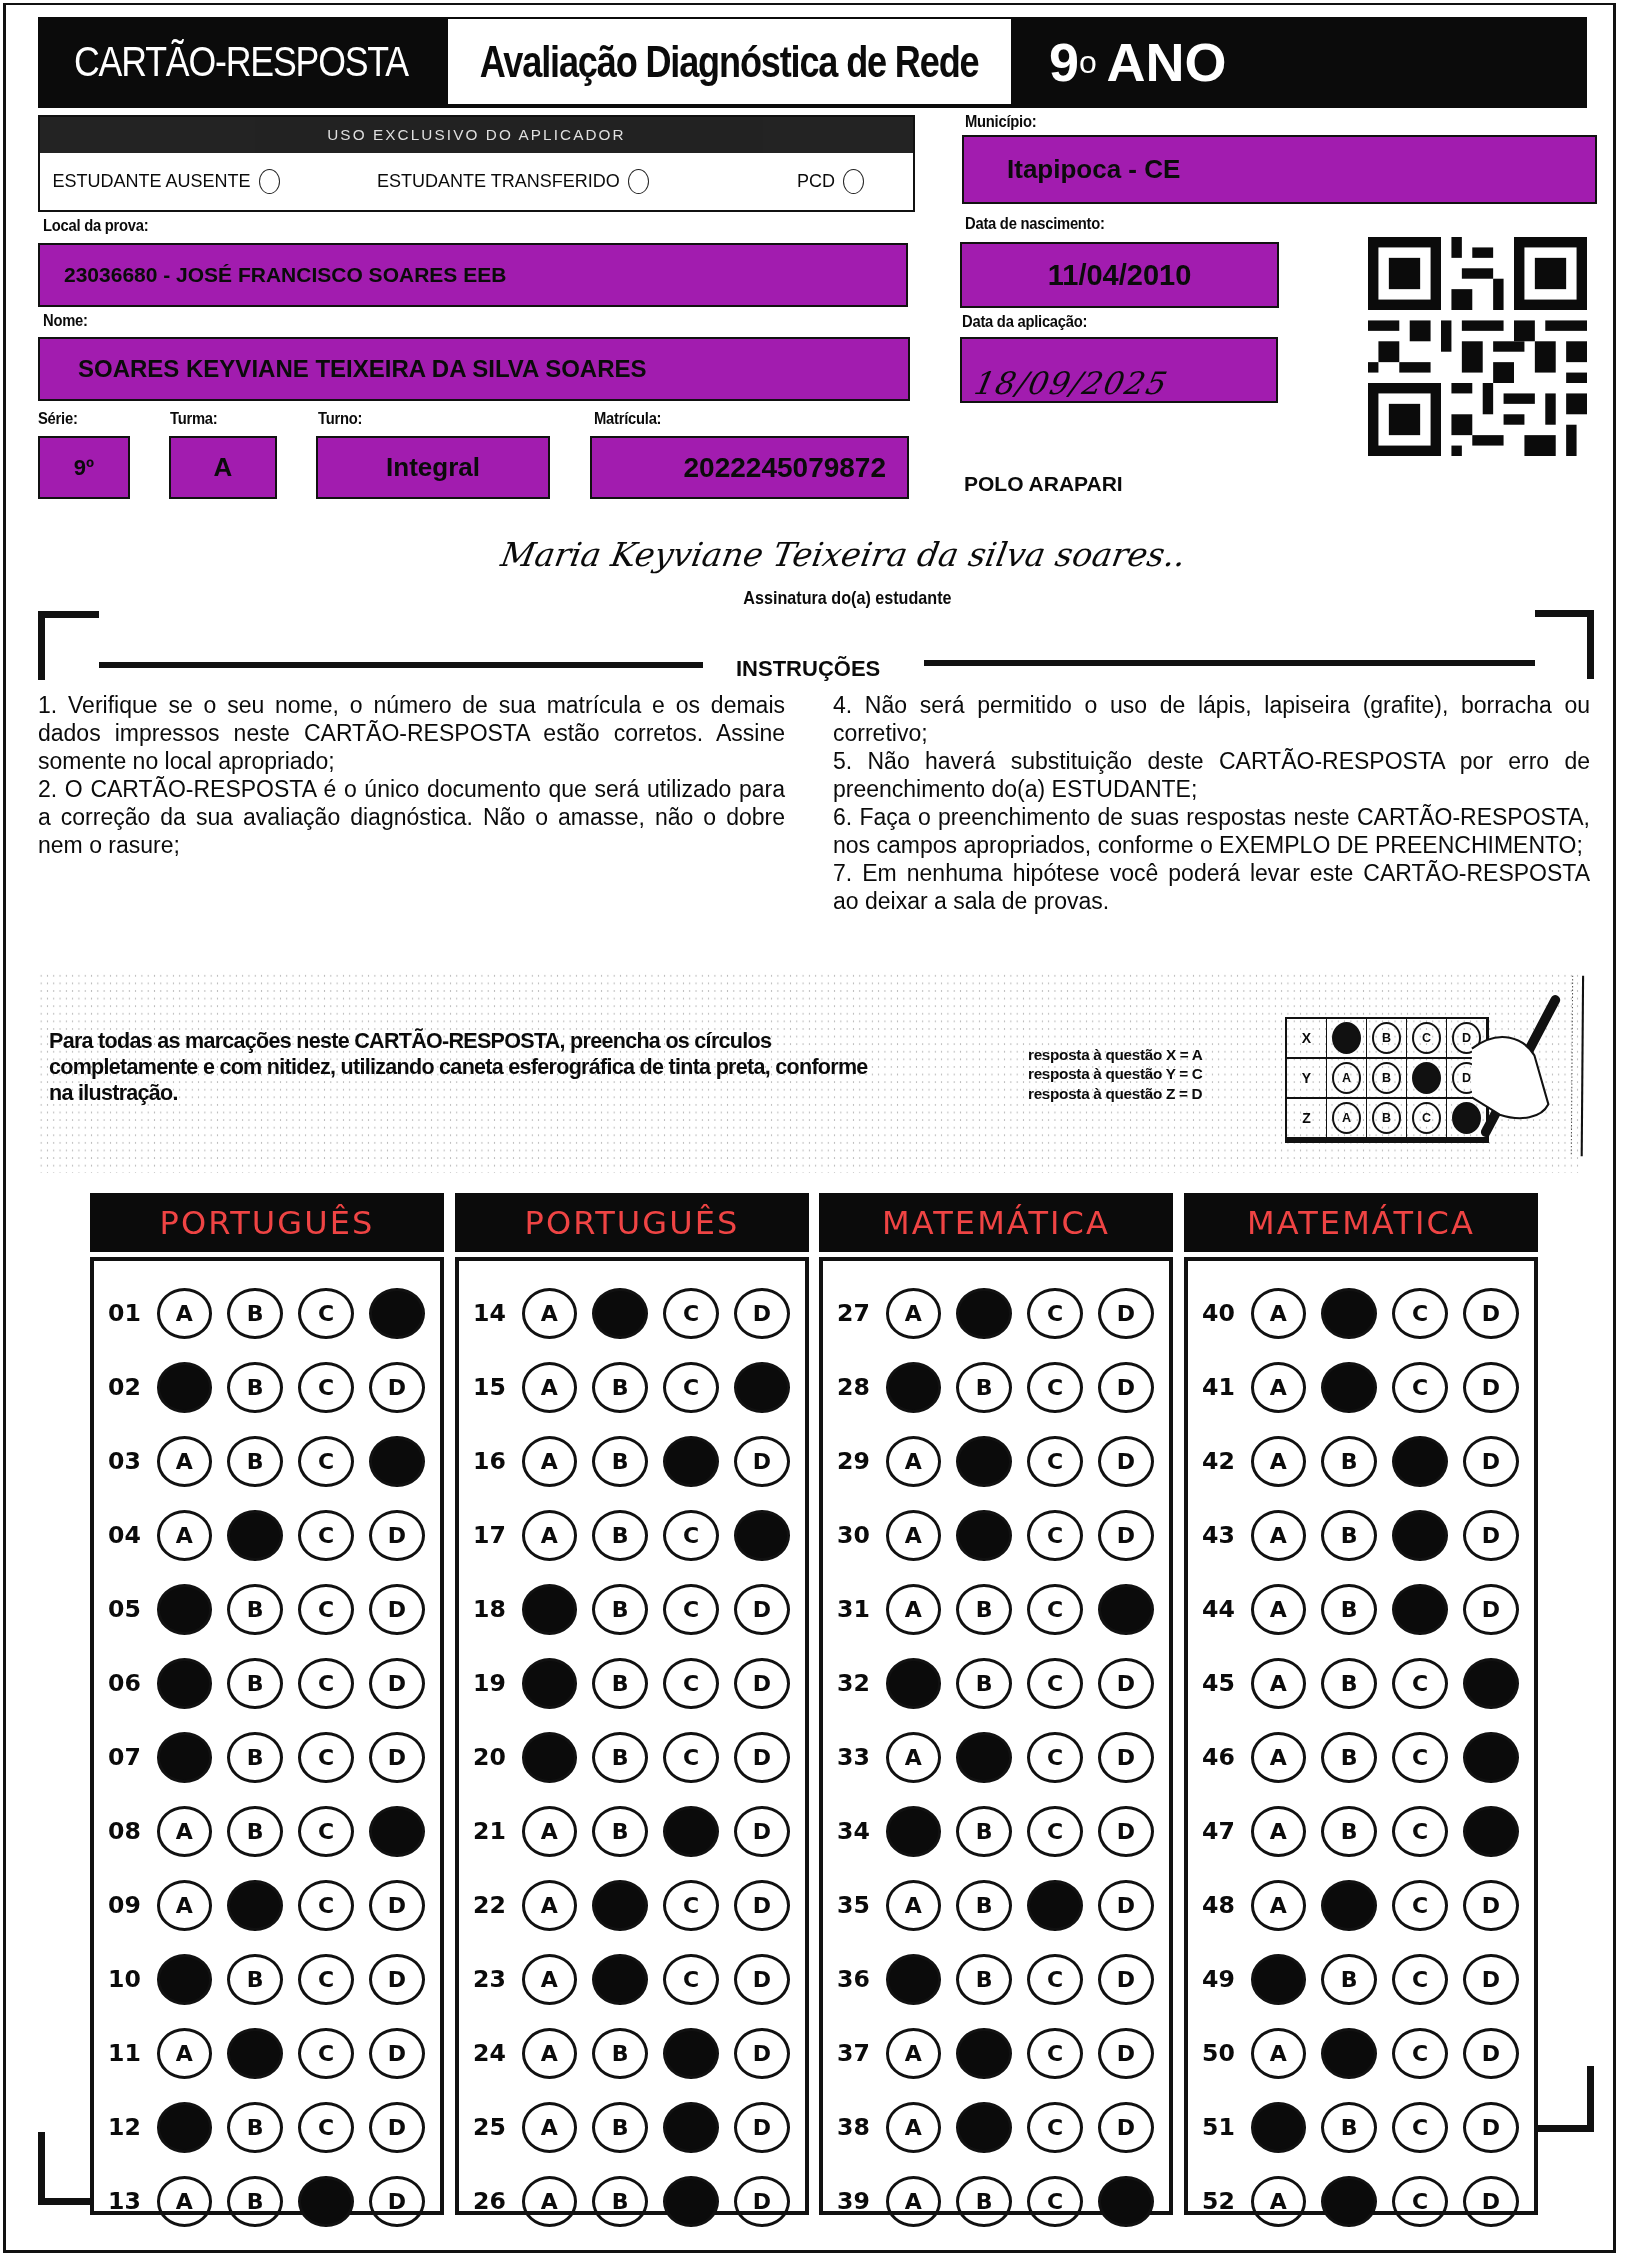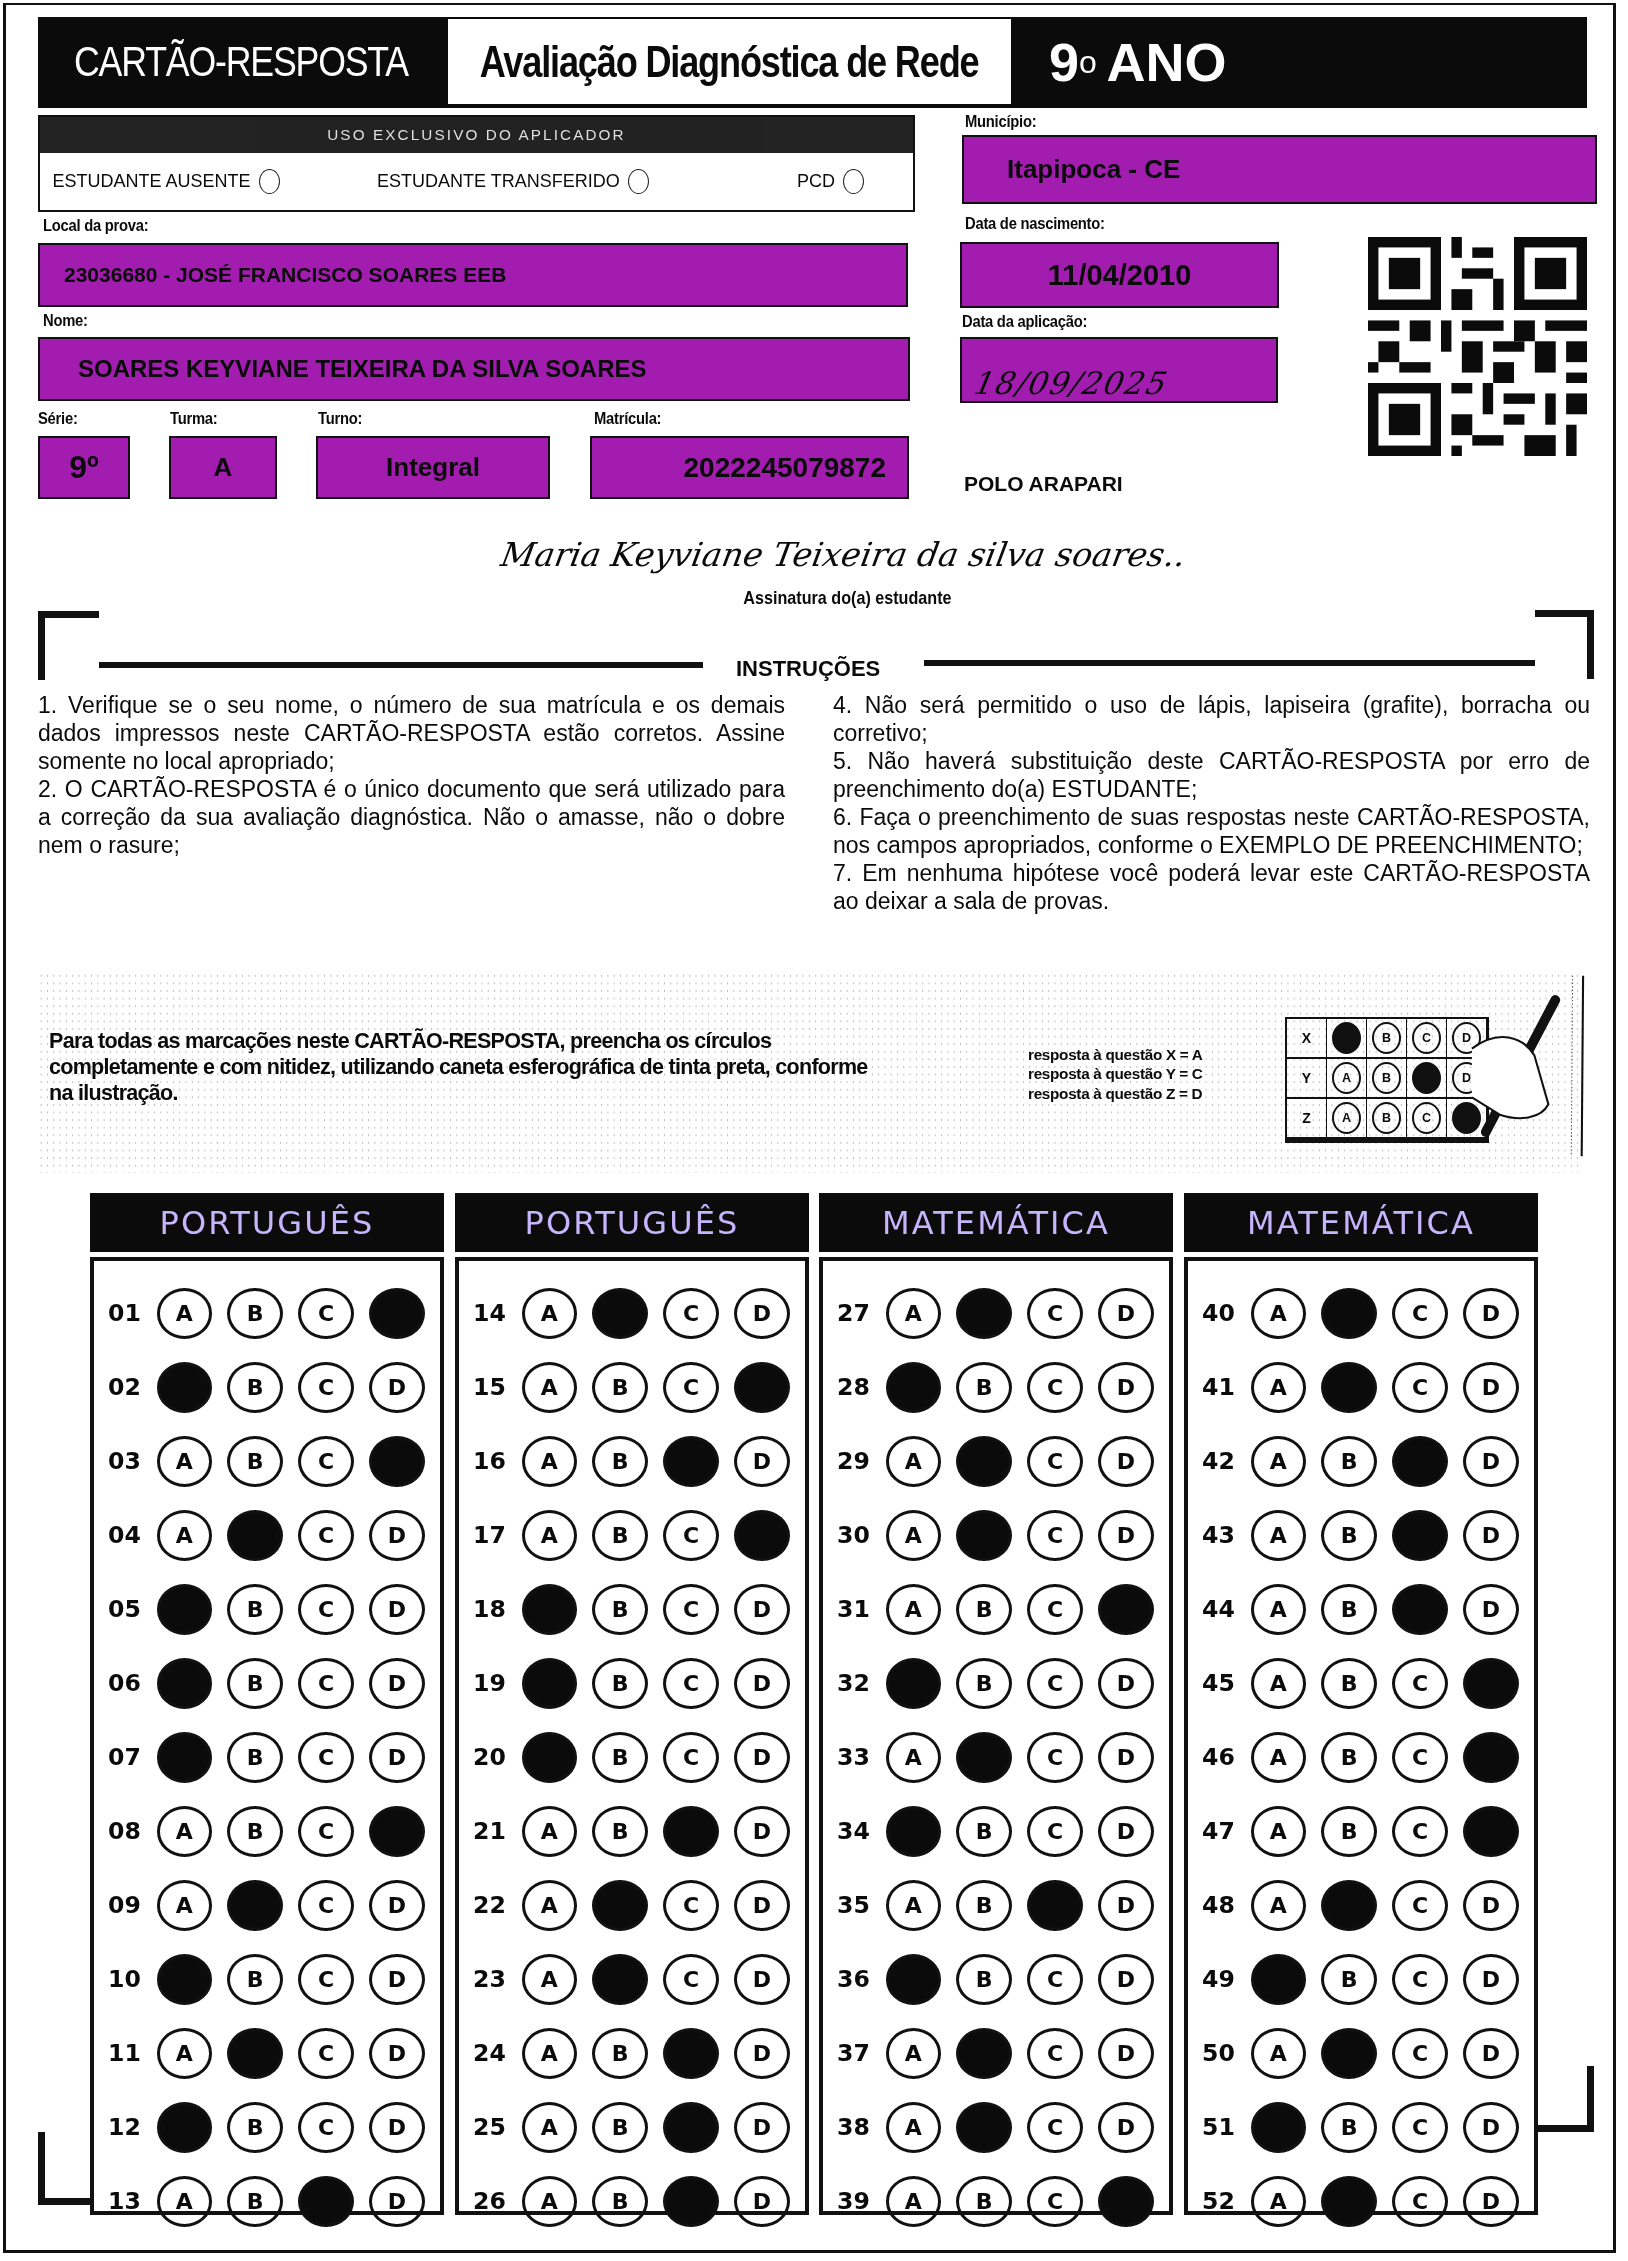--- a/index.html
+++ b/index.html
@@ -42,21 +42,21 @@
     background-image: radial-gradient(#bbb 0.7px, transparent 1px);
     background-size: 6.3px 7.6px; opacity: 1; }
   .example-text { left: 49px; top: 1028px; width: 819px; font-size: 21.5px; font-weight: bold; line-height: 26px; letter-spacing: -0.7px; }
   .legend-text { left: 1028px; top: 1045px; font-size: 15.3px; font-weight: bold; line-height: 19.4px; letter-spacing: -0.3px; }
   .ex-grid { left: 1285px; top: 1017px; border: 2.8px solid #111; border-bottom-width: 4.9px; display:grid; grid-template-columns: 40px 40px 40px 40px 40px; }
   .ex-grid .c { height: 40px; border-right: 1.4px solid #111; border-bottom: 2.8px solid #111; display:flex; align-items:center; justify-content:center; font-size: 14px; font-weight: bold; }
   .ex-bub { width: 29px; height: 32px; border: 2.1px solid #111; border-radius:50%; display:flex; align-items:center; justify-content:center; font-size: 12.5px; font-weight: bold; }
   .ex-bub.f { background:#111; }
 
   
-  .sec-head { height: 59px; background:#0b0b0b; color:#c4b5fd; font-size: 32px; letter-spacing: 2.1px; display:flex; align-items:center; justify-content:center; font-family: "DejaVu Sans", sans-serif; }
+  .sec-head { height: 59px; background:#0b0b0b; color:#ef4444; font-size: 32px; letter-spacing: 2.1px; display:flex; align-items:center; justify-content:center; font-family: "DejaVu Sans", sans-serif; }
   .sec-box { border: 4.2px solid #111; background:#fff; padding-top: 15.3px; }
   .q-row { height: 74px; display:flex; align-items:center; padding-left: 14px; }
   .q-num { width: 49px; font-size: 23.6px; font-weight: bold; font-family: "DejaVu Sans", sans-serif; }
   .bub { width: 56px; height: 51px; border: 3.1px solid #111; border-radius: 50%; display:flex; align-items:center; justify-content:center; font-size: 22px; font-weight: bold; margin-right: 15.3px; font-family: "DejaVu Sans", sans-serif; }
   .bub.filled { background:#0b0b0b; color: transparent; }
 </style>
 </head>
 <body>
 
 <div class="abs page-frame"></div>
@@ -161,21 +161,21 @@
 <div class="abs lbl" style="left:43px; top:310px;"><span>Nome:</span></div>
 <div class="abs box" style="left:38px; top:337px; width:872px; height:64px; padding-left:38px; font-size:24px;">
   <span class="val">SOARES KEYVIANE TEIXEIRA DA SILVA SOARES</span>
 </div>
 
 <div class="abs lbl" style="left:38px; top:408px;"><span>Série:</span></div>
 <div class="abs lbl" style="left:170px; top:408px;"><span>Turma:</span></div>
 <div class="abs lbl" style="left:318px; top:408px;"><span>Turno:</span></div>
 <div class="abs lbl" style="left:594px; top:408px;"><span>Matrícula:</span></div>
 
-<div class="abs box" style="left:38px; top:436px; width:92px; height:63px; justify-content:center; font-size:32px;">
+<div class="abs box" style="left:38px; top:436px; width:92px; height:63px; justify-content:center; font-size:22px;">
     <span class="val">9º</span>
   </div>
 <div class="abs box" style="left:169px; top:436px; width:108px; height:63px; justify-content:center; font-size:26px;">
     <span class="val">A</span>
   </div>
 <div class="abs box" style="left:316px; top:436px; width:234px; height:63px; justify-content:center; font-size:26px;">
     <span class="val">Integral</span>
   </div>
 <div class="abs box" style="left:590px; top:436px; width:319px; height:63px; justify-content:flex-end; padding-right:21px; font-size:28px;">
     <span class="val">2022245079872</span>

